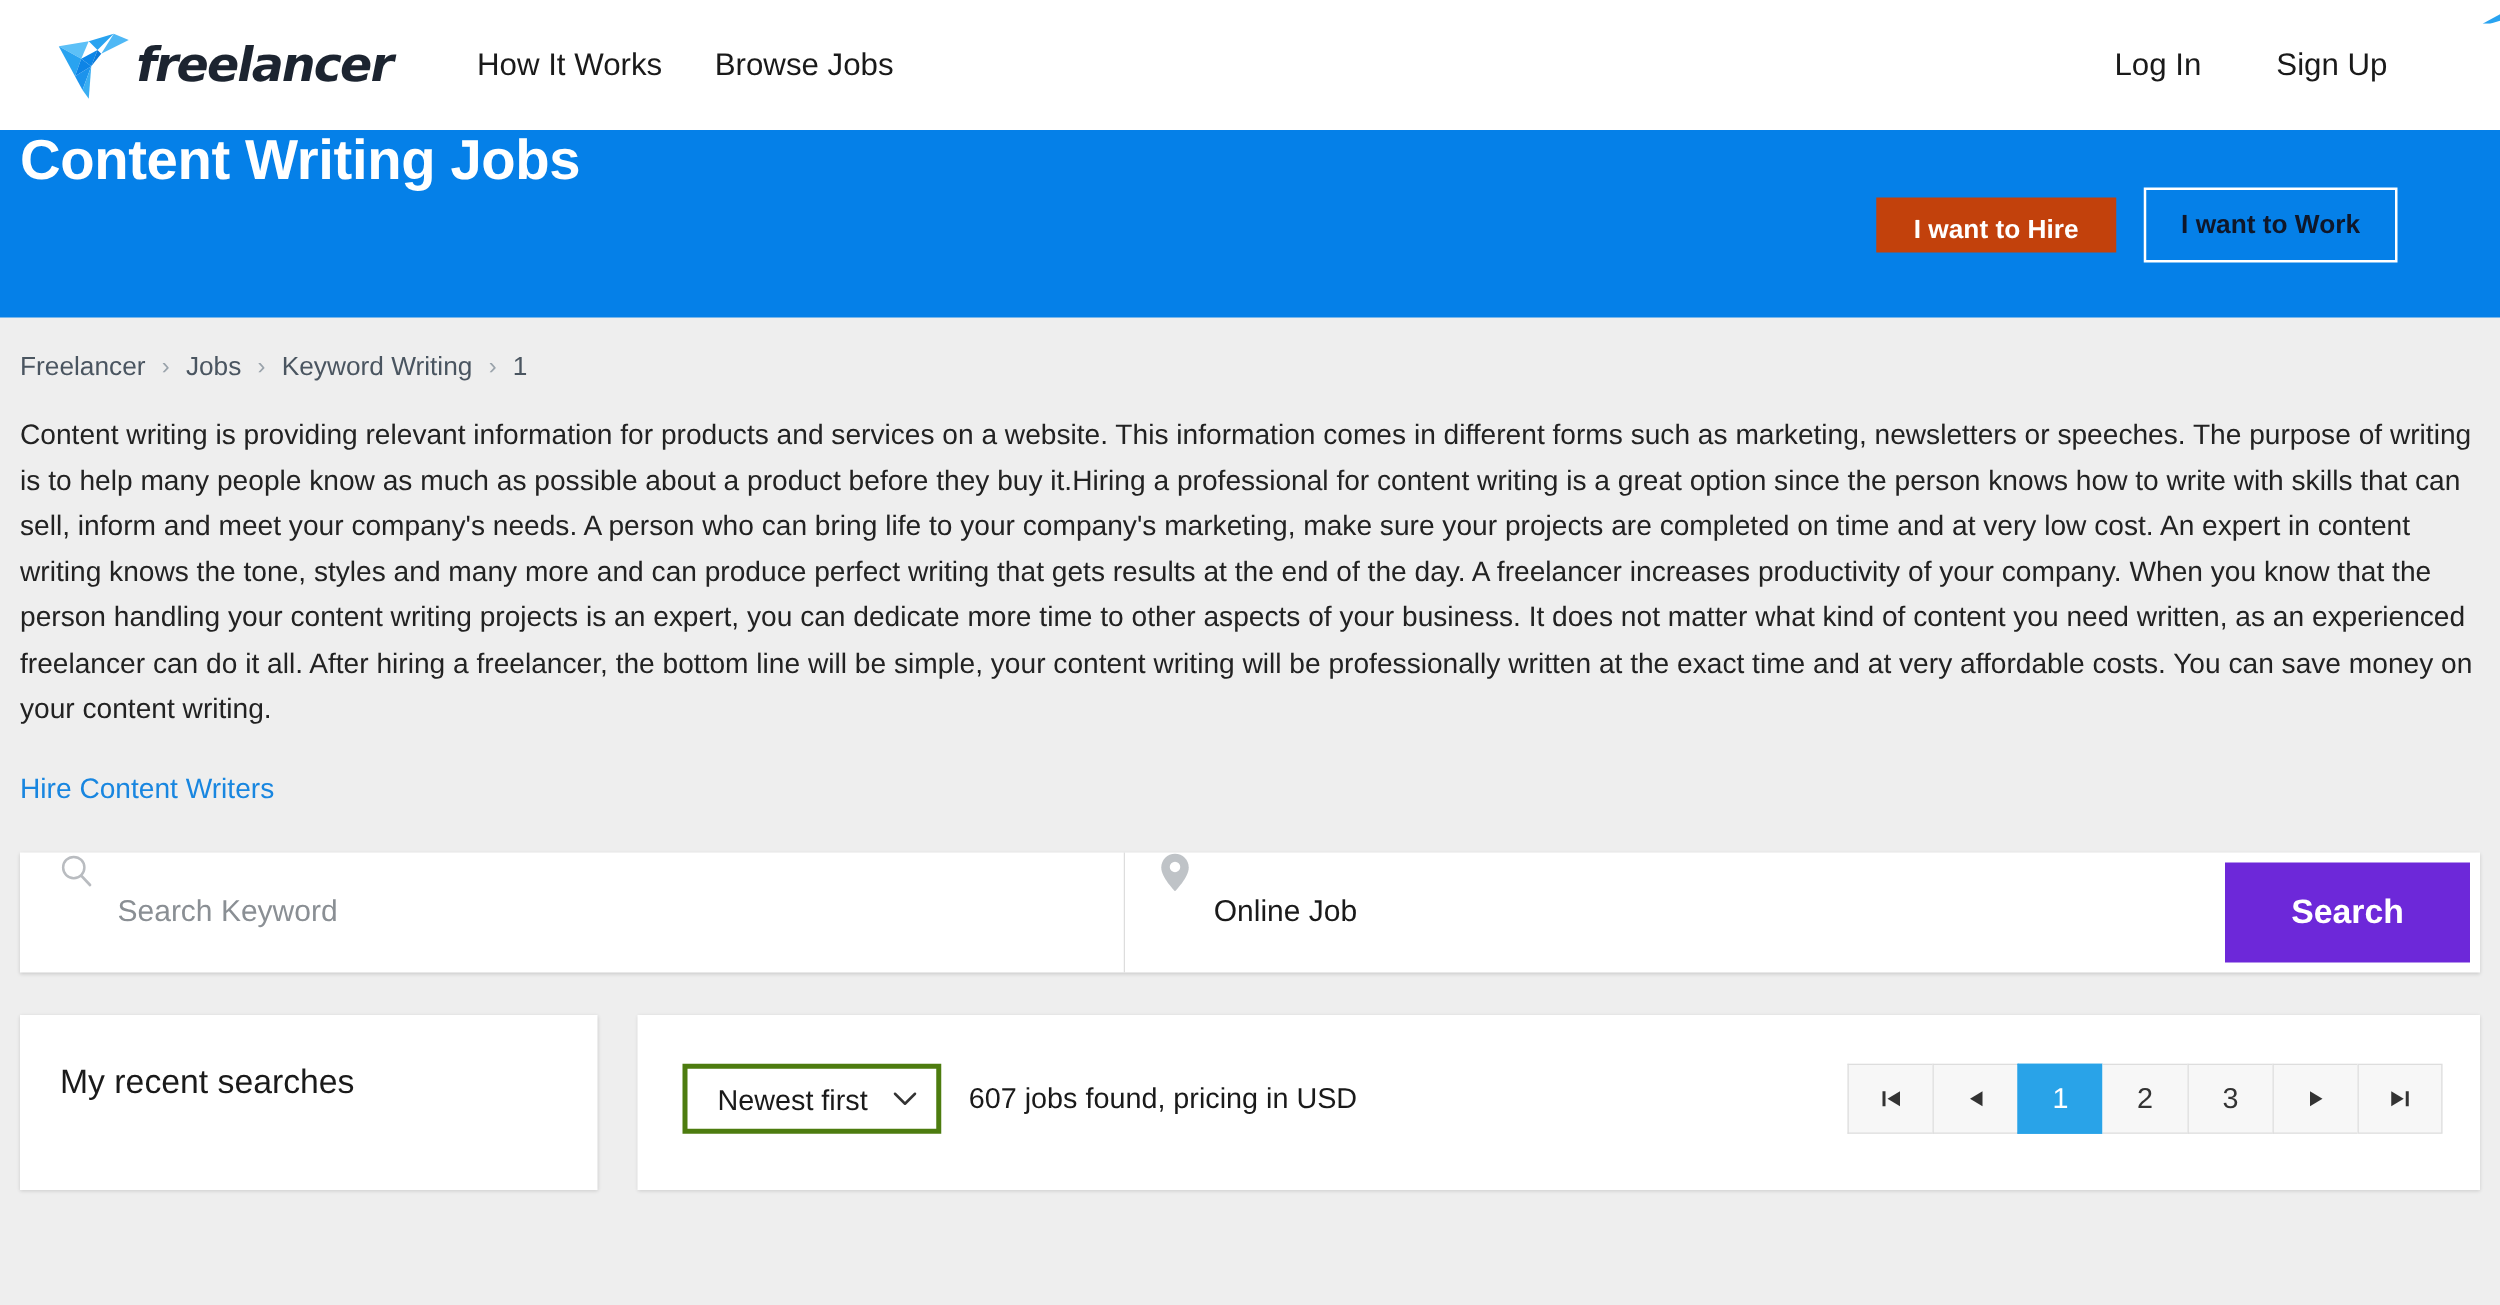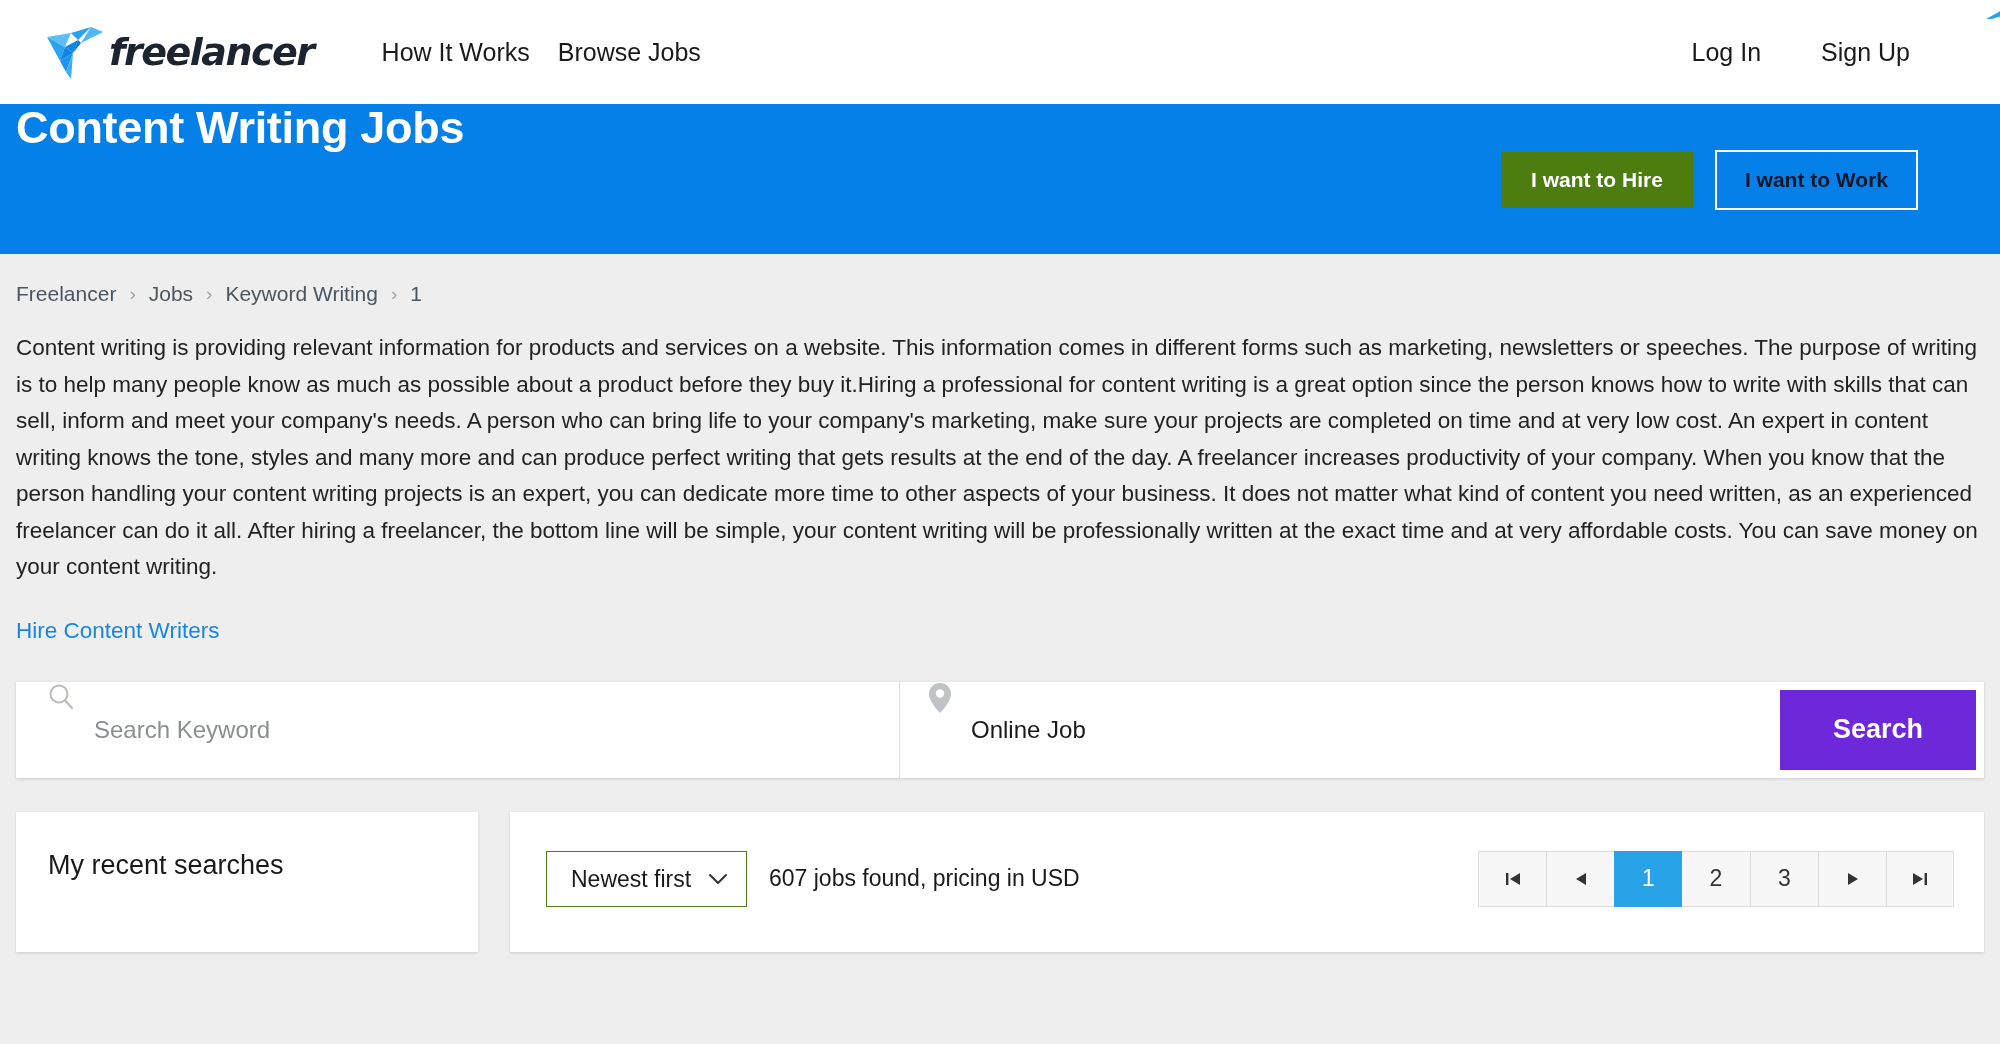--- a/index.html
+++ b/index.html
@@ -38,21 +38,21 @@
     margin-left: 2px;
     position: relative;
   }
   .logo-swoosh {
     position: absolute;
     right: -6px;
     top: 8px;
     width: 20px;
     height: 11px;
   }
-  .nav-links { display: flex; align-items: center; gap: 28px; }
+  .nav-links { display: flex; align-items: center; gap: 42px; }
   .nav-link {
     font-size: 25px;
     color: #1a1a1a;
     text-decoration: none;
     cursor: pointer;
     white-space: nowrap;
   }
   .nav-right {
     margin-left: auto;
     display: flex;
@@ -78,30 +78,30 @@
     line-height: 1;
   }
   .banner-buttons {
     margin-left: auto;
     display: flex;
     align-items: center;
     gap: 22px;
     padding-right: 42px;
   }
   .btn-hire {
-    background: #4d7c0f;
+    background: #c2410c;
     color: #ffffff;
     font-size: 21px;
     font-weight: bold;
     border: none;
     padding: 14px 30px;
     cursor: pointer;
     font-family: "Liberation Sans", sans-serif;
     min-width: 158px;
-    height: 56px;
+    height: 44px;
   }
   .btn-work {
     background: transparent;
     color: #0f172a;
     font-size: 21px;
     font-weight: bold;
     border: 2px solid #ffffff;
     padding: 12px 28px;
     cursor: pointer;
     font-family: "Liberation Sans", sans-serif;
@@ -207,21 +207,21 @@
     box-shadow: 0 1px 3px rgba(0,0,0,0.14);
     padding: 28px 30px 34px 36px;
     min-height: 140px;
     display: flex;
     align-items: center;
   }
   .sort-select {
     appearance: none;
     -webkit-appearance: none;
     background: #ffffff;
-    border: 1px solid #4d7c0f;
+    border: 4px solid #4d7c0f;
     font-size: 23px;
     font-family: "Liberation Sans", sans-serif;
     color: #1a1a1a;
     padding: 12px 54px 12px 24px;
     height: 56px;
     cursor: pointer;
     outline: none;
   }
   .select-wrap { position: relative; display: inline-block; }
   .select-chevron {

